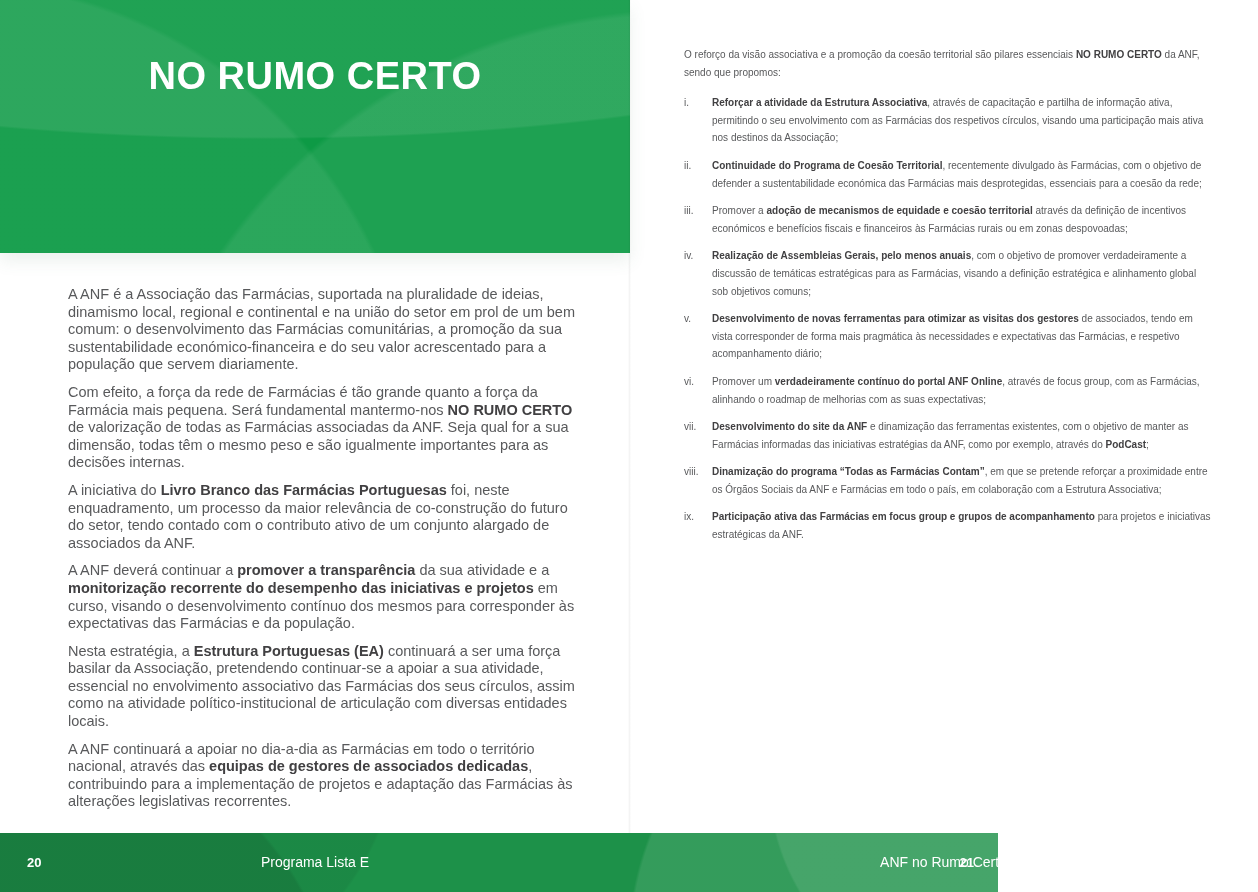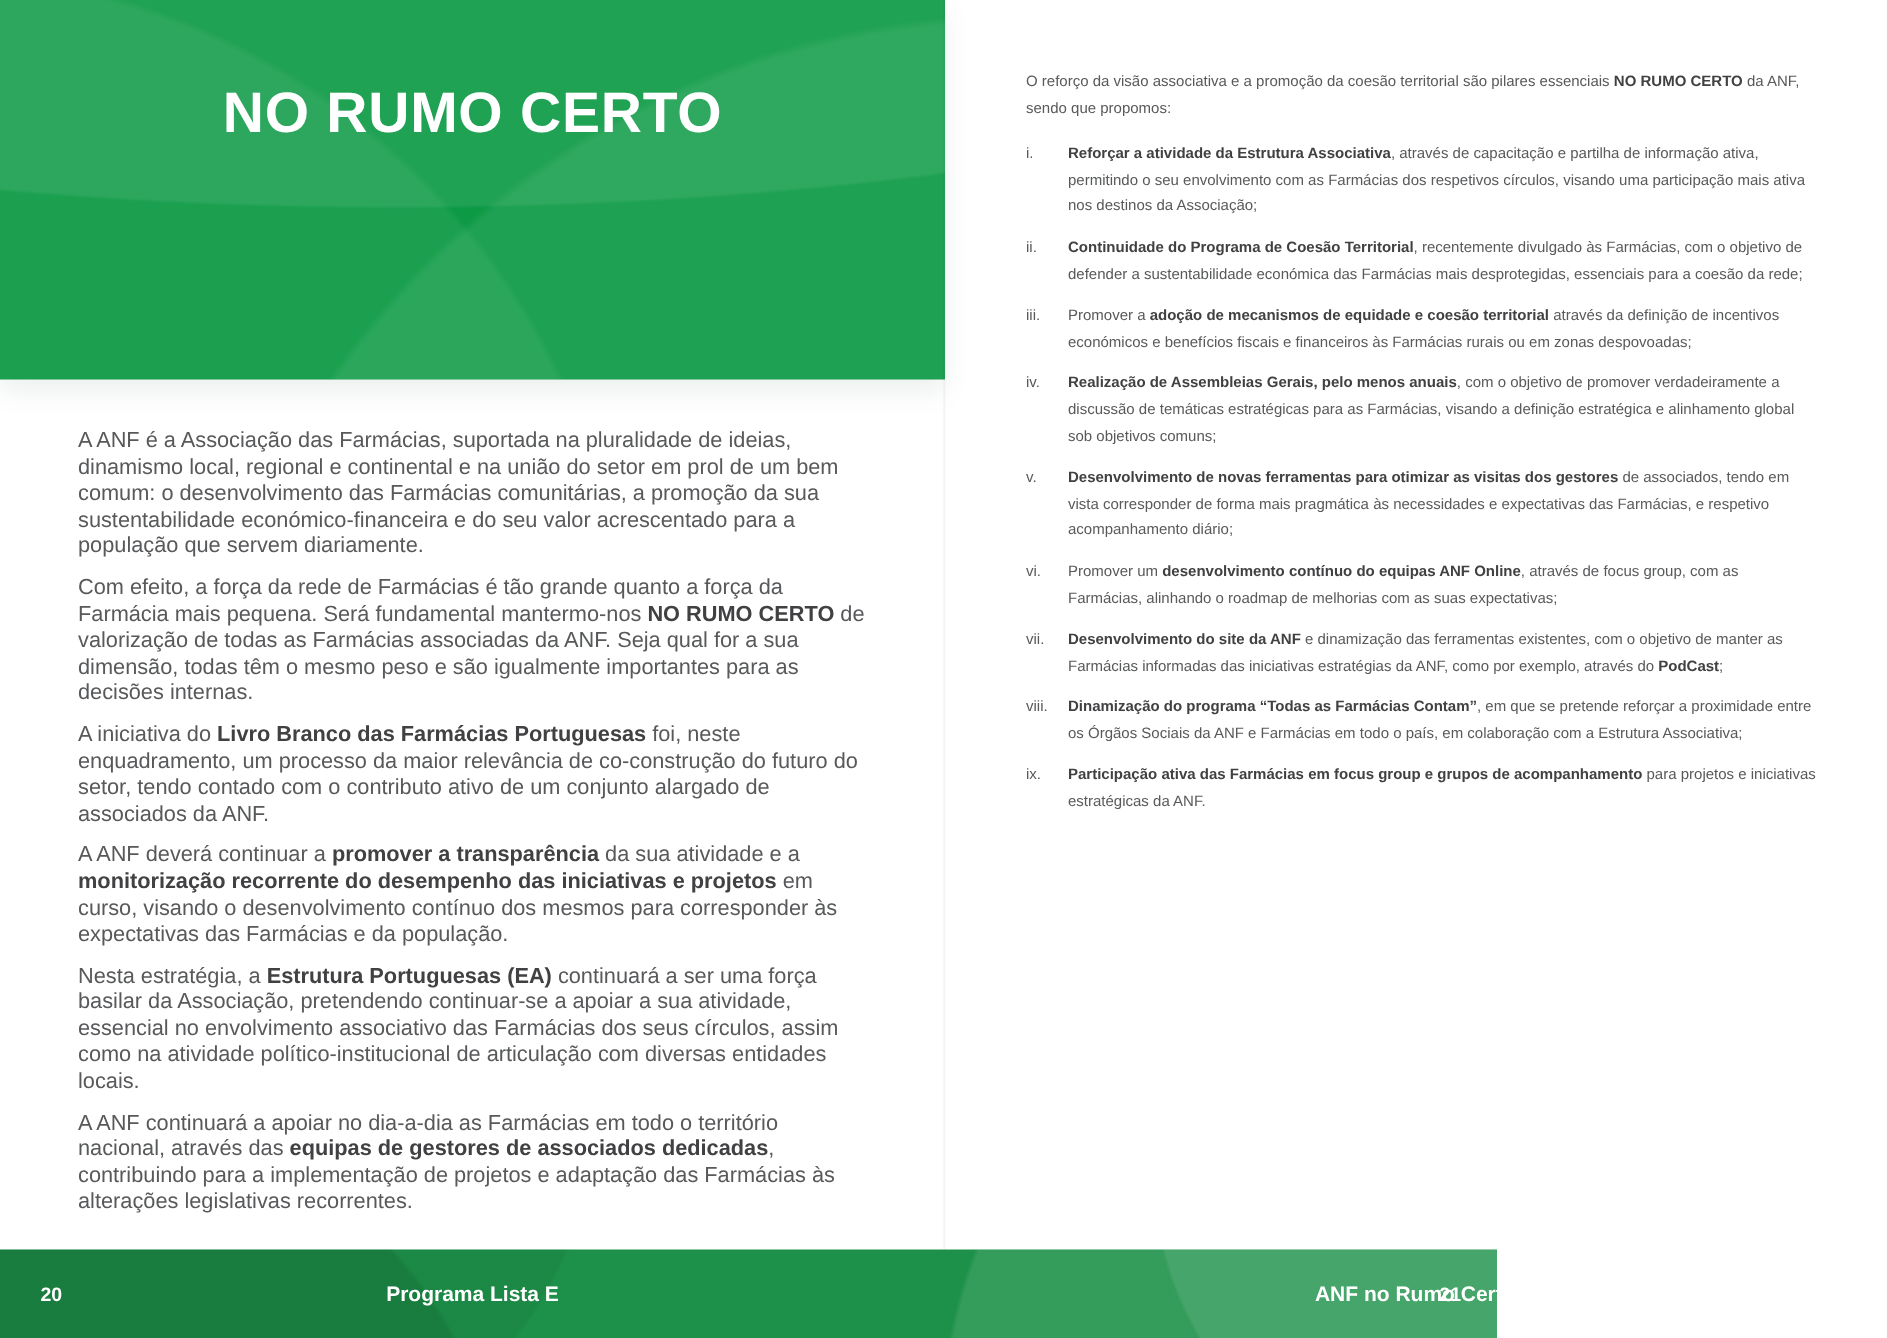--- a/index.html
+++ b/index.html
@@ -26,21 +26,21 @@
   }
   .chapter-subtitle{
     margin:24px auto 0;width:560px;
     font-size:27px;line-height:36px;font-weight:400;
   }
   
   .left-column{
     position:absolute;left:52px;top:286px;width:527px;
     font-size:14.5px;line-height:17.6px;color:#58595b;
   }
-  .left-column p{margin:0 0 10px 0;}
+  .left-column p{margin:0 0 10px 16px;}
   .bold{font-weight:700;color:#414042;}
   .right-column{
     position:absolute;left:684px;top:46px;width:527px;
     font-size:10px;line-height:17.6px;color:#58595b;
   }
   .right-column .intro{margin:0 0 13px 0;}
   .roman-list{margin:0;padding:0;}
   .roman-item{display:flex;margin:0 0 10px 0;}
   .roman-item .num{flex:0 0 28px;color:#58595b;}
   .roman-item .txt{flex:1;}
@@ -56,21 +56,21 @@
     color:#ffffff;
   }
   .footer-bar .pnum{
     position:absolute;top:0;height:59px;line-height:59px;
     font-size:13px;font-weight:700;
   }
   .pnum-left{left:27px;}
   .pnum-right{right:24px;}
   .footer-label{
     position:absolute;top:0;height:59px;line-height:59px;
-    font-size:14px;font-weight:700;text-align:center;
+    font-size:14px;font-weight:400;text-align:center;
   }
   .footer-label-left{left:0;width:630px;}
   .footer-label-right{left:629px;width:629px;}
   
   .gutter{
     position:absolute;left:628px;top:0;width:3px;height:833px;
     background:linear-gradient(to right, rgba(0,0,0,0.00), rgba(0,0,0,0.045), rgba(0,0,0,0.00));
   }
 </style>
 </head>
@@ -107,21 +107,21 @@
     <div class="roman-item">
       <span class="num">iv.</span>
       <span class="txt"><span class="bold">Realização de Assembleias Gerais, pelo menos anuais</span><span>, com o objetivo de promover verdadeiramente a discussão de temáticas estratégicas para as Farmácias, visando a definição estratégica e alinhamento global sob objetivos comuns;</span></span>
     </div>
     <div class="roman-item">
       <span class="num">v.</span>
       <span class="txt"><span class="bold">Desenvolvimento de novas ferramentas para otimizar as visitas dos gestores</span><span> de associados, tendo em vista corresponder de forma mais pragmática às necessidades e expectativas das Farmácias, e respetivo acompanhamento diário;</span></span>
     </div>
     <div class="roman-item">
       <span class="num">vi.</span>
-      <span class="txt"><span>Promover um </span><span class="bold">desenvolvimento contínuo do equipas ANF Online</span><span>, através de focus group, com as Farmácias, alinhando o roadmap de melhorias com as suas expectativas;</span></span>
+      <span class="txt"><span>Promover um </span><span class="bold">verdadeiramente contínuo do portal ANF Online</span><span>, através de focus group, com as Farmácias, alinhando o roadmap de melhorias com as suas expectativas;</span></span>
     </div>
     <div class="roman-item">
       <span class="num">vii.</span>
       <span class="txt"><span class="bold">Desenvolvimento do site da ANF</span><span> e dinamização das ferramentas existentes, com o objetivo de manter as Farmácias informadas das iniciativas estratégias da ANF, como por exemplo, através do </span><span class="bold">PodCast</span><span>;</span></span>
     </div>
     <div class="roman-item">
       <span class="num">viii.</span>
       <span class="txt"><span class="bold">Dinamização do programa “Todas as Farmácias Contam”</span><span>, em que se pretende reforçar a proximidade entre os Órgãos Sociais da ANF e Farmácias em todo o país, em colaboração com a Estrutura Associativa;</span></span>
     </div>
     <div class="roman-item">

